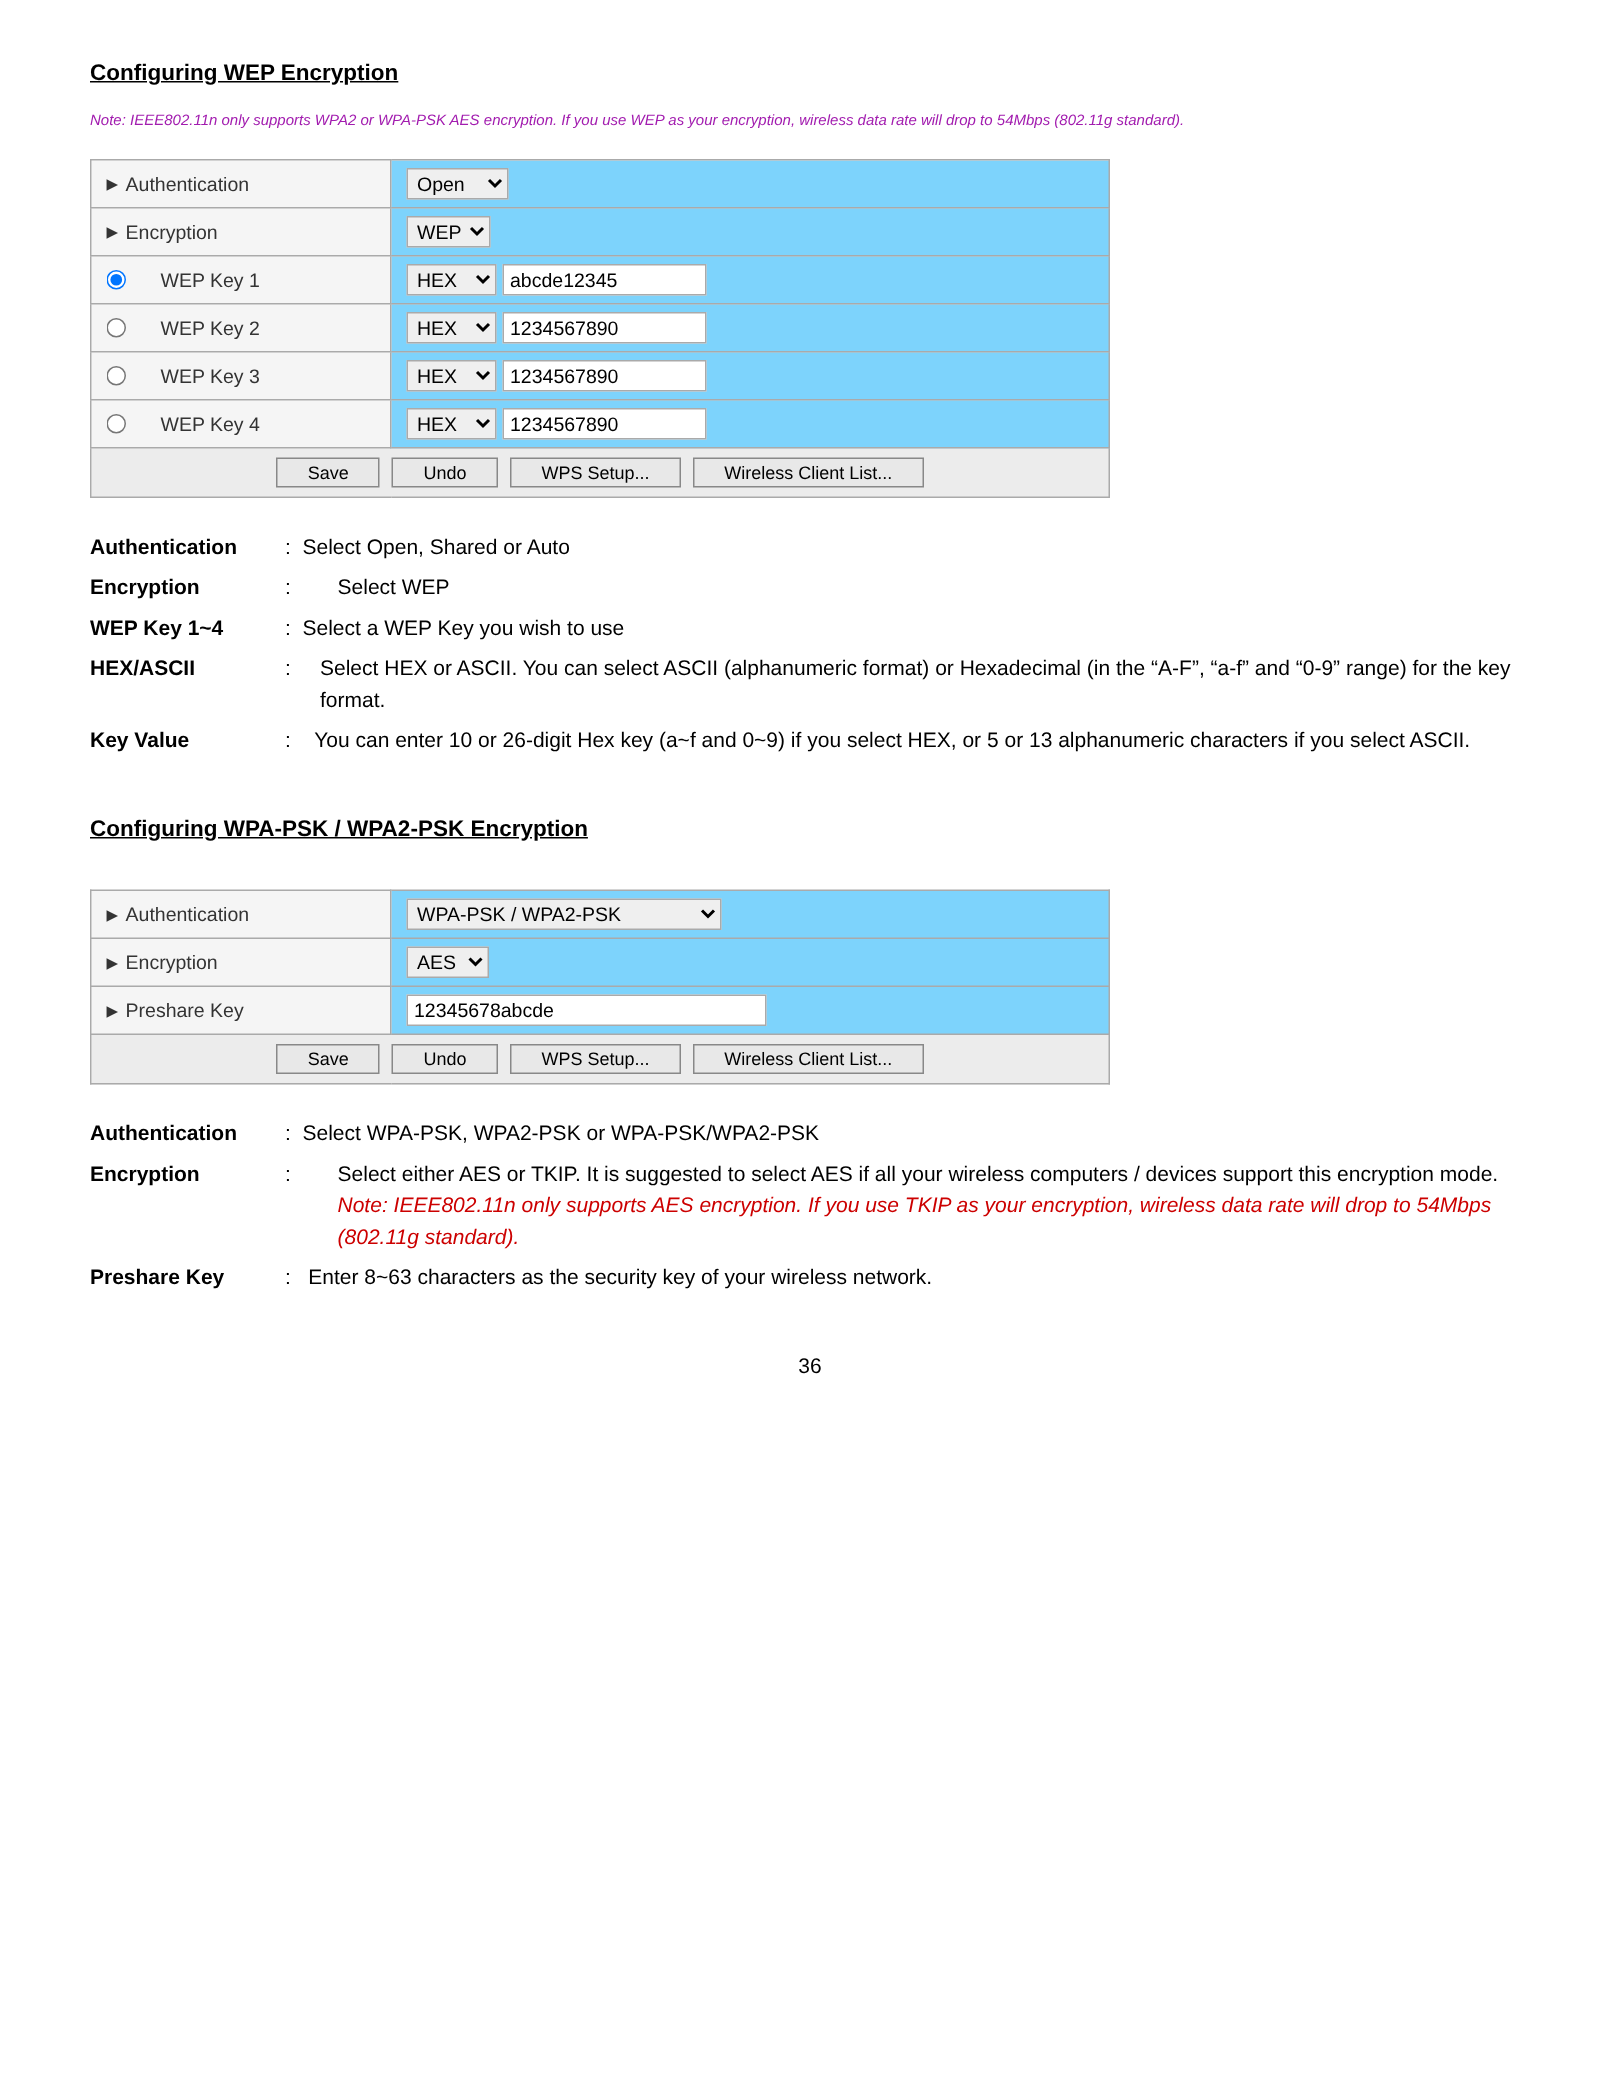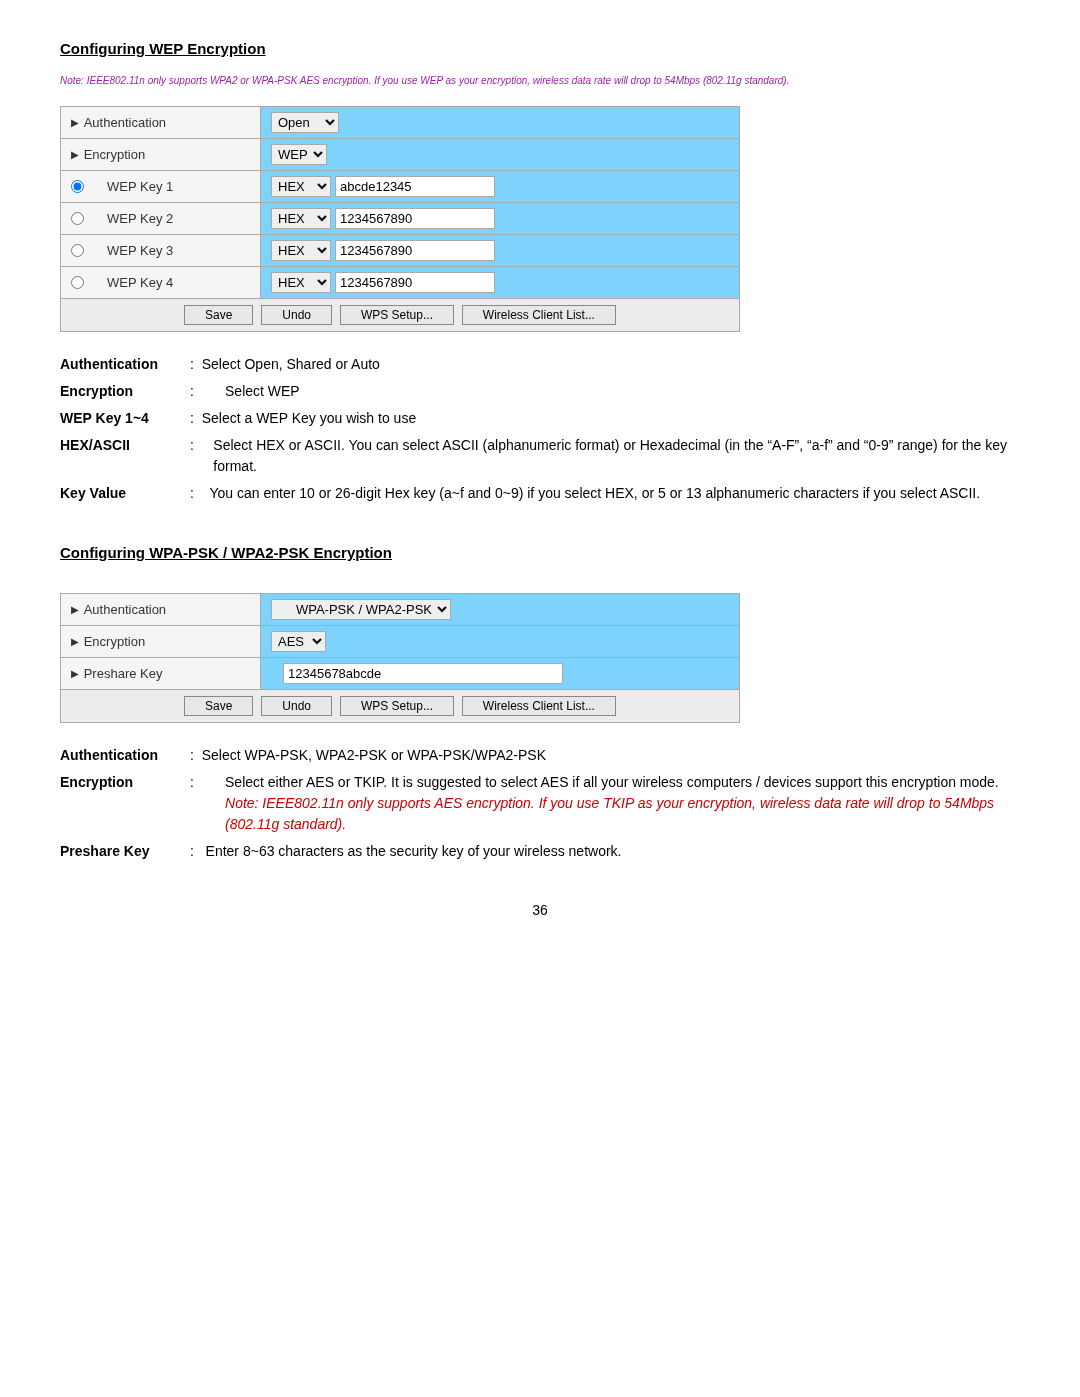--- a/index.html
+++ b/index.html
@@ -76,21 +76,21 @@
     select.inline-select {
       font-size: 13px;
       padding: 1px 2px;
       border: 1px solid #aaa;
     }
 
     input.inline-input {
       font-size: 13px;
       padding: 2px 4px;
       border: 1px solid #aaa;
-      width: 160px;
+      width: 136px;
     }
 
     .hex-value-group {
       display: flex;
       align-items: center;
       gap: 4px;
     }
 
     button.action-btn {
       font-size: 12px;
@@ -291,21 +291,21 @@
 <br>
 
 <table class="config-table">
   <tbody>
 
     <tr>
       <td class="label-cell">
         <span class="arrow-label">Authentication</span>
       </td>
       <td class="value-cell">
-        <select class="inline-select" style="width:180px;text-align:right;">
+        <select class="inline-select" style="width:210px;">
           <option>WPA-PSK / WPA2-PSK</option>
           <option>WPA-PSK</option>
           <option>WPA2-PSK</option>
         </select>
       </td>
     </tr>
 
     <tr>
       <td class="label-cell">
         <span class="arrow-label">Encryption</span>
@@ -316,21 +316,21 @@
           <option>TKIP</option>
         </select>
       </td>
     </tr>
 
     <tr>
       <td class="label-cell">
         <span class="arrow-label">Preshare Key</span>
       </td>
       <td class="value-cell">
-        <input type="text" class="inline-input" style="width: 280px; margin-left: 12px;" value="12345678abcde">
+        <input type="text" class="inline-input" style="width: 240px;" value="12345678abcde">
       </td>
     </tr>
 
     <tr>
       <td colspan="2" style="background:#ececec; text-align:center; padding:6px;">
         <button class="action-btn">Save</button>
         <button class="action-btn">Undo</button>
         <button class="action-btn">WPS Setup...</button>
         <button class="action-btn">Wireless Client List...</button>
       </td>

